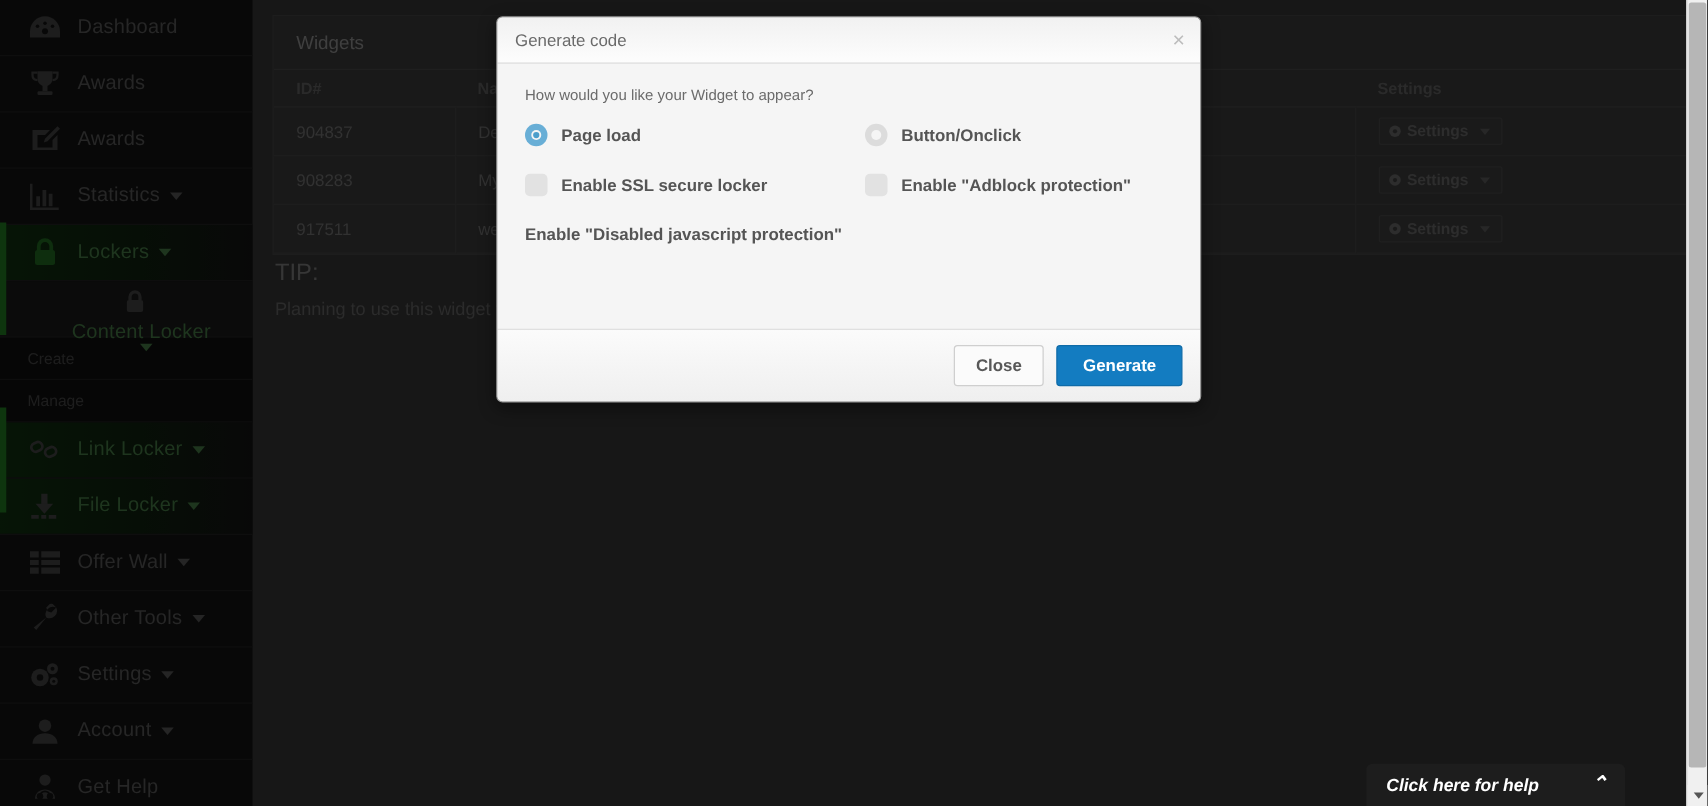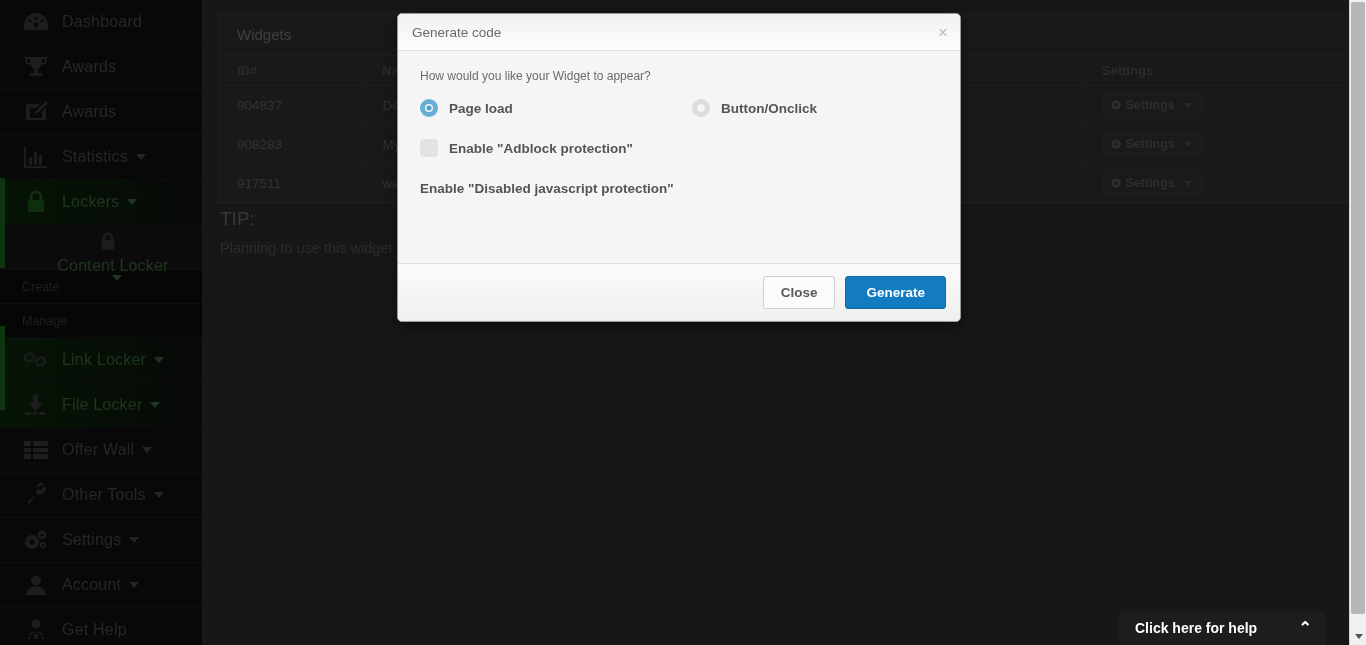--- a/index.html
+++ b/index.html
@@ -179,35 +179,36 @@
     margin-bottom: 10px;
   }
   #tip .tip-b {
     font-size: 14.5px;
     color: #565656;
   }
 
   
   #helpbar {
     position: absolute;
-    right: 40px;
+    right: 66px;
     bottom: 0;
     width: 207px;
     height: 34px;
     background: #1d1d1d;
     border-radius: 5px 5px 0 0;
     display: flex;
     align-items: center;
     justify-content: space-between;
     padding: 0 14px 0 16px;
     color: #ffffff;
     font-size: 14px;
     font-weight: bold;
     z-index: 40;
     cursor: pointer;
+    font-style: italic;
   }
   #helpbar .chev {
     font-size: 16px;
     line-height: 1;
     font-weight: bold;
   }
 
   
   #scrollbar {
     position: absolute;
@@ -645,20 +646,24 @@
         <label class="opt">
           <span class="radio on"></span>
           <span class="olbl">Page load</span>
         </label>
 
         <label class="opt">
           <span class="radio"></span>
           <span class="olbl">Button/Onclick</span>
         </label>
 
+        <label class="opt">
+          <span class="chk"></span>
+          <span class="olbl">Enable SSL secure locker</span>
+        </label>
 
         <label class="opt">
           <span class="chk"></span>
           <span class="olbl">Enable "Adblock protection"</span>
         </label>
 
         <label class="opt stacked">
           <span class="chk"></span>
           <span class="olbl">Enable "Disabled javascript protection"</span>
         </label>

